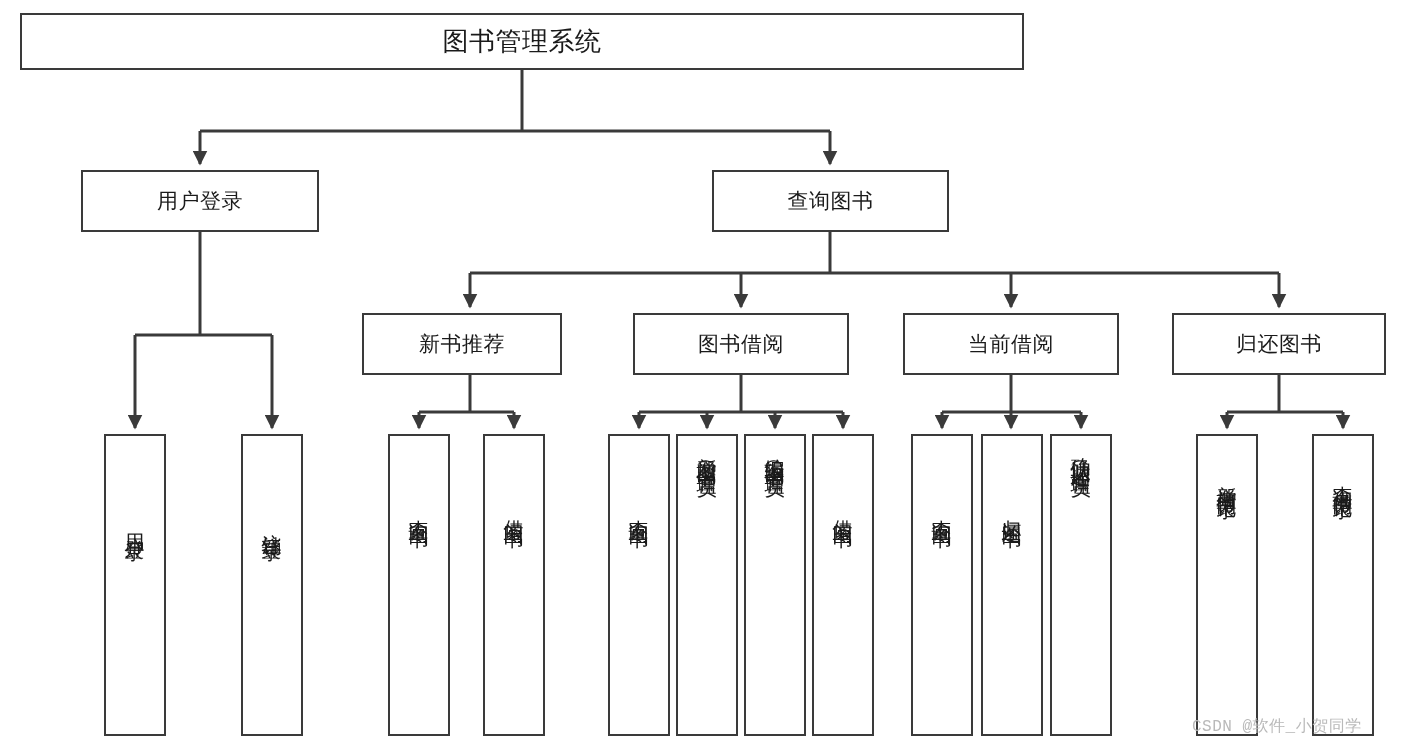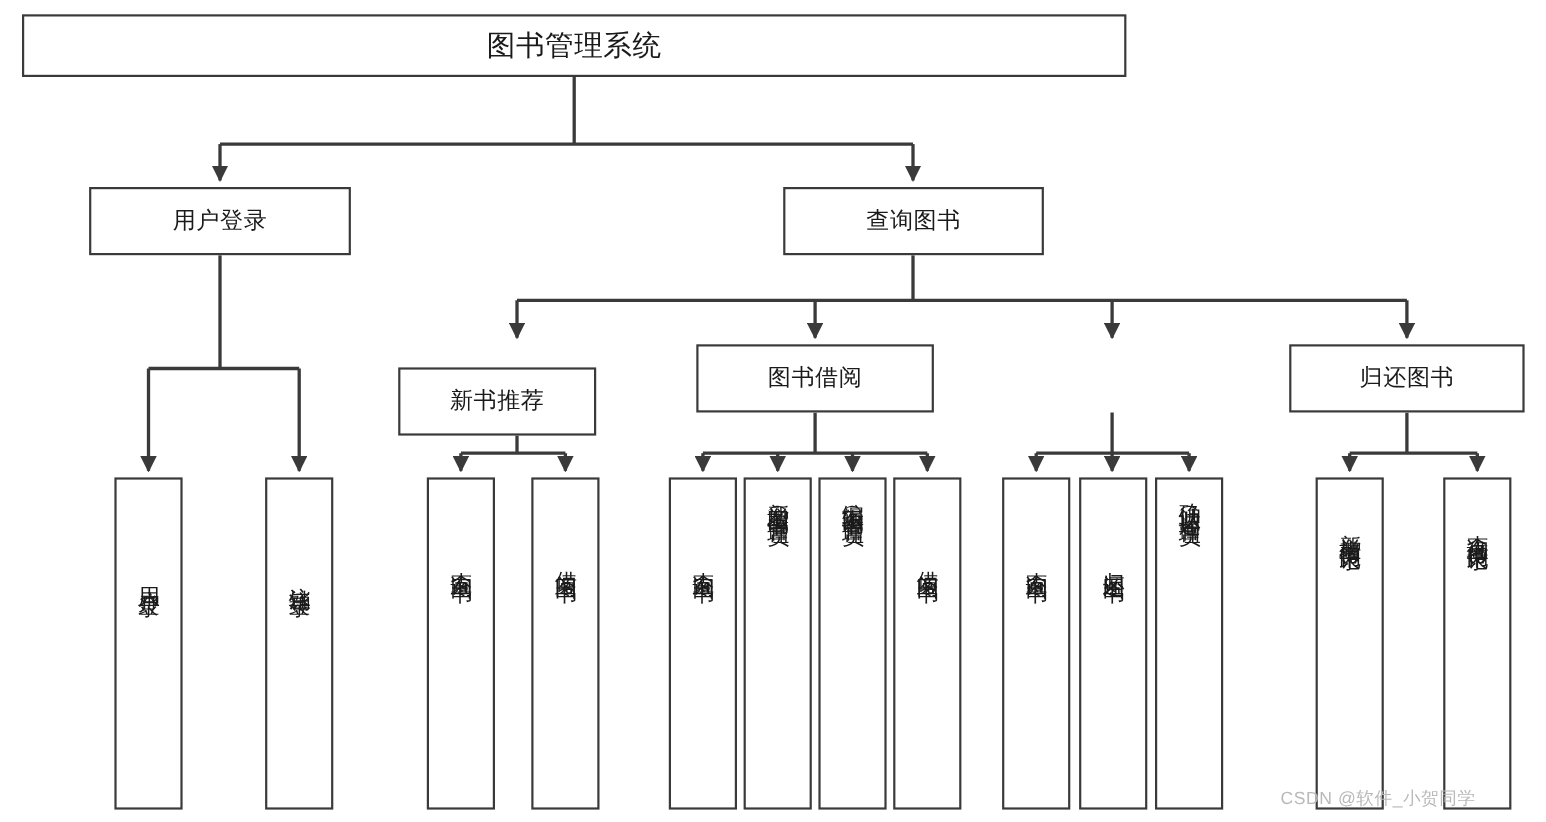--- a/index.html
+++ b/index.html
@@ -126,25 +126,28 @@
     <span class="label">图书管理系统</span>
   </div>
 
   <div class="node horiz" style="left:81px; top:170px; width:238px; height:62px;">
     <span class="label">用户登录</span>
   </div>
   <div class="node horiz" style="left:712px; top:170px; width:237px; height:62px;">
     <span class="label">查询图书</span>
   </div>
 
-  <div class="node horiz" style="left:362px; top:313px; width:180px; height:62px;margin-top:21px;">
+  <div class="node horiz" style="left:362px; top:313px; width:200px; height:62px;">
     <span class="label">新书推荐</span>
   </div>
   <div class="node horiz" style="left:633px; top:313px; width:216px; height:62px;align-items:center;">
     <span class="label">图书借阅</span>
+  </div>
+  <div class="node horiz" style="left:903px; top:313px; width:216px; height:62px;">
+    <span class="label">当前借阅</span>
   </div>
   <div class="node horiz" style="left:1172px; top:313px; width:214px; height:62px;">
     <span class="label">归还图书</span>
   </div>
 
   <div class="node vert" style="left:104px; top:434px; width:62px; height:302px; padding-top:82px;">
     <span class="label">用户登录</span>
   </div>
   <div class="node vert" style="left:241px; top:434px; width:62px; height:302px; padding-top:82px;">
     <span class="label">注销登录</span>
@@ -180,17 +183,17 @@
     <span class="label">确认归还（管理员）</span>
   </div>
 
   <div class="node vert" style="left:1196px; top:434px; width:62px; height:302px; padding-top:34px;">
     <span class="label">新增借阅记录</span>
   </div>
   <div class="node vert" style="left:1312px; top:434px; width:62px; height:302px; padding-top:34px;">
     <span class="label">查询借阅记录</span>
   </div>
 
-  <div class="watermark" style="left:1164px; top:716px;">
+  <div class="watermark" style="left:1192px; top:716px;font-family:Liberation Mono, monospace;">
     <span>CSDN @软件_小贺同学</span>
   </div>
 
 </div>
 
 </body></html>

